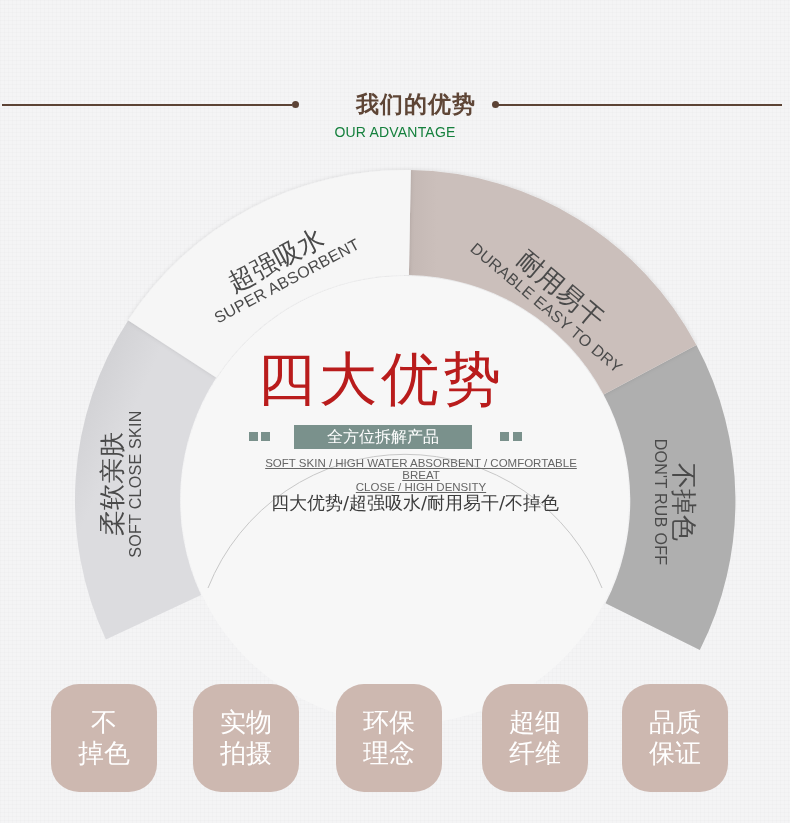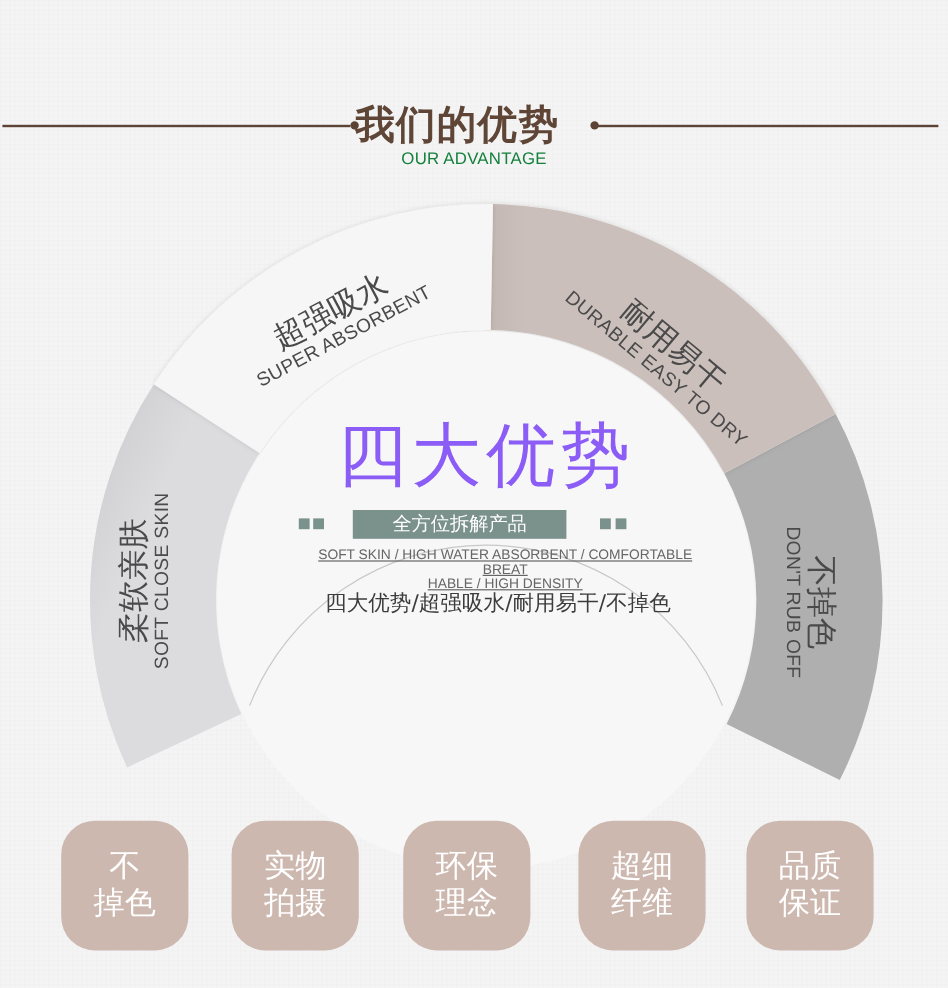--- a/index.html
+++ b/index.html
@@ -12,34 +12,34 @@
     position:relative;
   }
   .header { position:absolute; top:82px; left:0; width:790px; height:70px; }
   .header .line { position:absolute; top:22px; height:2px; background:#5c4335; }
   .header .line.left { left:2px; width:290px; }
   .header .line.right { left:496px; width:286px; }
   .header .dot { position:absolute; top:19px; width:7px; height:7px; border-radius:50%; background:#5c4335; }
   .header .dot.left { left:292px; }
   .header .dot.right { left:492px; }
   .header .title {
-    position:absolute; left:296px; width:190px; top:0; text-align:left;
-    font-size:33px; font-weight:bold; color:#5e4536; letter-spacing:1px; line-height:44px;
+    position:absolute; left:286px; width:190px; top:0; text-align:right;
+    font-size:23px; font-weight:bold; color:#5e4536; letter-spacing:1px; line-height:44px;
   }
   .header .subtitle {
     position:absolute; left:300px; width:190px; top:42px; text-align:center;
     font-family:"Liberation Sans", sans-serif; font-size:14px; color:#15803d; letter-spacing:0.2px;
   }
   svg.arc { position:absolute; left:0; top:0; }
   .seglabel { position:absolute; white-space:nowrap; color:#4a4a4a; transform-origin:center center; text-align:center; }
   .seglabel .cn { font-size:26px; line-height:30px; display:block; }
   .seglabel .en { font-family:"Liberation Sans", sans-serif; font-size:16px; line-height:18px; display:block; letter-spacing:0.3px; }
   .center-title {
-    position:absolute; left:240px; width:330px; top:345px; text-align:center;
-    font-size:58px; color:#8b5cf6; letter-spacing:4px; line-height:68px;
+    position:absolute; left:216px; width:330px; top:345px; text-align:center;
+    font-size:58px; color:#b91c1c; letter-spacing:4px; line-height:68px;
   }
   .tag-row { position:absolute; top:425px; left:247px; width:300px; height:24px; }
   .tag-row .sq { position:absolute; top:7px; width:9px; height:9px; background:#7a918c; }
   .tag-row .badge {
     position:absolute; left:47px; top:0; width:178px; height:24px; background:#7a918c; color:#fff;
     font-size:16px; line-height:24px; text-align:center;
   }
   .en-desc {
     position:absolute; left:246px; width:350px; top:457px; text-align:center;
     font-family:"Liberation Sans", sans-serif; font-size:11.5px; line-height:12px; color:#666;text-decoration:underline;
@@ -118,21 +118,21 @@
 <div class="tag-row">
   <div class="sq" style="left:2px;"></div>
   <div class="sq" style="left:14px;"></div>
   <div class="badge">全方位拆解产品</div>
   <div class="sq" style="left:253px;"></div>
   <div class="sq" style="left:266px;"></div>
 </div>
 
 <div class="en-desc">
   <div>SOFT SKIN / HIGH WATER ABSORBENT / COMFORTABLE BREAT</div>
-  <div>HABLE / HIGH DENSITY</div>
+  <div>CLOSE / HIGH DENSITY</div>
 </div>
 
 <div class="cn-desc">四大优势/超强吸水/耐用易干/不掉色</div>
 
 <div class="chips">
   <div class="chip" style="left:51px;">
     <span>不</span>
     <span>掉色</span>
   </div>
   <div class="chip" style="left:193px;">

